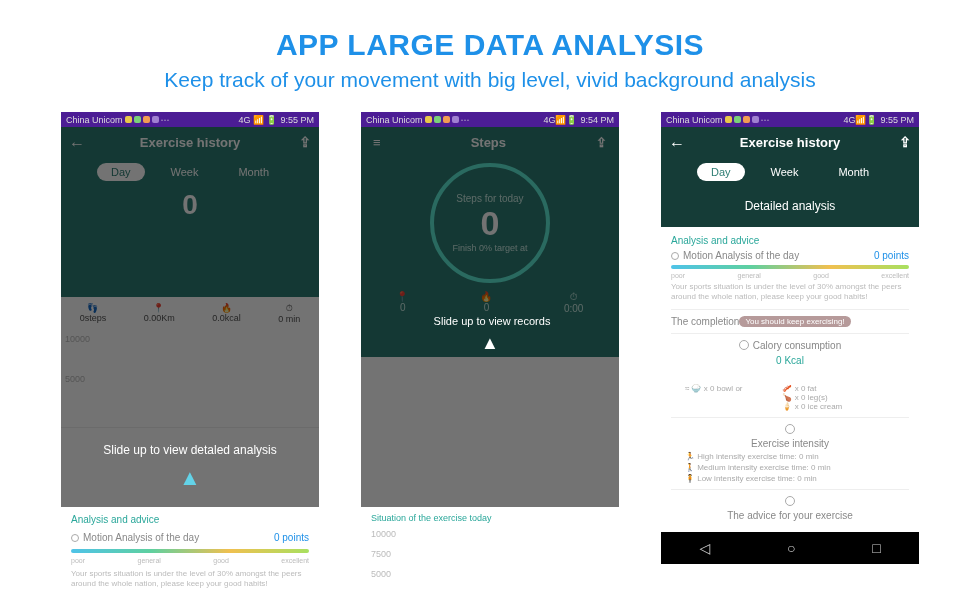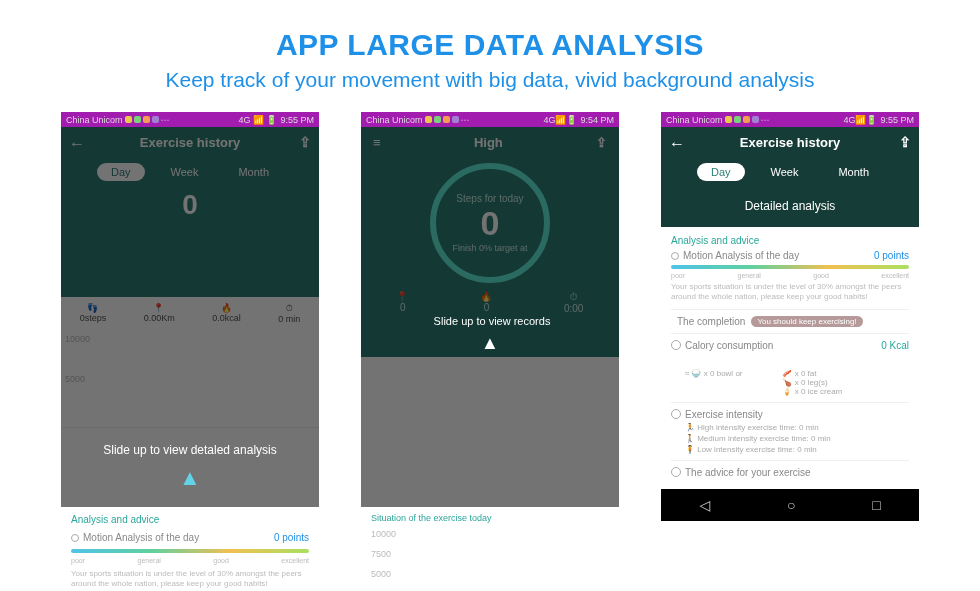--- a/index.html
+++ b/index.html
@@ -30,21 +30,21 @@
     justify-content: space-around;
     margin-top: 20px;
     padding: 0 40px;
   }
   .phone {
     width: 258px;
     display: flex;
     flex-direction: column;
   }
   .status-bar {
-    background: #a21caf;
+    background: #4c1d95;
     color: #ddd;
     font-size: 9px;
     height: 15px;
     display: flex;
     align-items: center;
     justify-content: space-between;
     padding: 0 5px;
   }
   .status-left { display: flex; align-items: center; gap: 2px; }
   .dot { width: 7px; height: 7px; border-radius: 2px; display: inline-block; }
@@ -115,31 +115,31 @@
   .gradient-bar {
     height:4px; border-radius:2px;
     background: linear-gradient(to right,#4fc3e8,#5ed0a0,#f0c050,#a8e060);
     margin-bottom:3px;
   }
   .bar-labels { display:flex; justify-content:space-between; font-size:7px; color:#bbb; margin-bottom:3px;}
   .small-txt { font-size:8px; color:#bbb; line-height:1.3; }
   .pill-badge {
     background:#b69a9a; color:#fff; border-radius:8px; padding:1px 6px; font-size:8px;
   }
-  .completion-row { display:flex; align-items:center; gap:6px; font-size:10px; color:#888; margin-top:6px;}
+  .completion-row { display:flex; align-items:center; font-size:10px; color:#888; margin-top:6px;}
   
   .p2-top {
     background:#2d7d73; color:#fff; height:230px; position:relative;
   }
   .p2-header {
     display:flex; align-items:center; justify-content:space-between;
     padding:0 12px; height:30px; font-size:13px; font-weight:bold;
   }
   .ring {
-    width:120px; height:120px; border:6px solid #5eead4;
+    width:120px; height:120px; border:4px solid #5eead4;
     border-radius:50%; margin:6px auto 0;
     display:flex; flex-direction:column; align-items:center; justify-content:center;
     color:#fff;
   }
   .ring-label { font-size:10px; color:#c9e8e2;}
   .ring-zero { font-size:34px; font-weight:bold; }
   .ring-pct { font-size:9px; color:#c9e8e2;}
   .p2-stats {
     display:flex; justify-content:space-around;
     color:#c9e8e2; font-size:10px; margin-top:8px;
@@ -169,40 +169,40 @@
     content:""; position:absolute; inset:0 0 auto 0; height:100px;
     background:rgba(0,0,0,0.52);
   }
   .p3-detailed {
     position:absolute; top:72px; width:100%; text-align:center;
     color:#fff; font-size:12px; z-index:3;
   }
   .p3-body {
     background:#fff; padding:8px 10px; font-size:9px; color:#888;
   }
-  .section-head { display:flex; align-items:center; gap:4px; font-size:10px; color:#888; margin-top:6px; margin-bottom:3px;}
+  .section-head { display:flex; align-items:center; gap:4px; font-size:10px; color:#888; margin-top:6px; margin-bottom:3px;flex-direction:column;}
   .section-head .ico { width:10px; height:10px; border:1px solid #aaa; border-radius:50%;}
   .kcal-line { display:flex; justify-content:space-between; align-items:center; }
   .kcal-val { color:#2aa79a; font-size:10px; }
   .cal-equiv { display:flex; flex-direction:column; gap:2px; padding-left:14px; font-size:8px; color:#aaa; margin-top:18px;}
   .intensity-list div { font-size:8px; color:#aaa; padding-left:14px; margin-top:2px; }
   .divider { border-top:1px solid #eee; margin:6px 0; }
   
   .nav-bar {
     background:#000; height:32px; display:flex;
     justify-content:space-around; align-items:center;
     color:#ccc; font-size:14px;
   }
   .nav-bar span { display:inline-flex; align-items:center; justify-content:center;}
 </style>
 </head>
 <body>
 
 <h1 class="main-title">APP LARGE DATA ANALYSIS</h1>
-<div class="sub-title">Keep track of your movement with big data, vivid background analysis</div>
+<div class="sub-title">Keep track of your movement with big level, vivid background analysis</div>
 
 <div class="phones">
 
   <div class="phone">
     <div class="status-bar">
       <div class="status-left">
         <span>China Unicom</span>
         <span class="dot d1"></span>
         <span class="dot d2"></span>
         <span class="dot d3"></span>
@@ -279,21 +279,21 @@
       </div>
       <div>
         <span>4G</span><span>📶</span><span>🔋</span>
         <span>9:54 PM</span>
       </div>
     </div>
     <div class="screen dim">
       <div class="p2-top">
         <div class="p2-header">
           <span>≡</span>
-          <span>High</span>
+          <span>Steps</span>
           <span>⇪</span>
         </div>
         <div class="ring">
           <div class="ring-label">Steps for today</div>
           <div class="ring-zero">0</div>
           <div class="ring-pct">Finish 0% target at</div>
         </div>
         <div class="p2-stats">
           <div class="cell">📍<div>0</div></div>
           <div class="cell">🔥<div>0</div></div>

